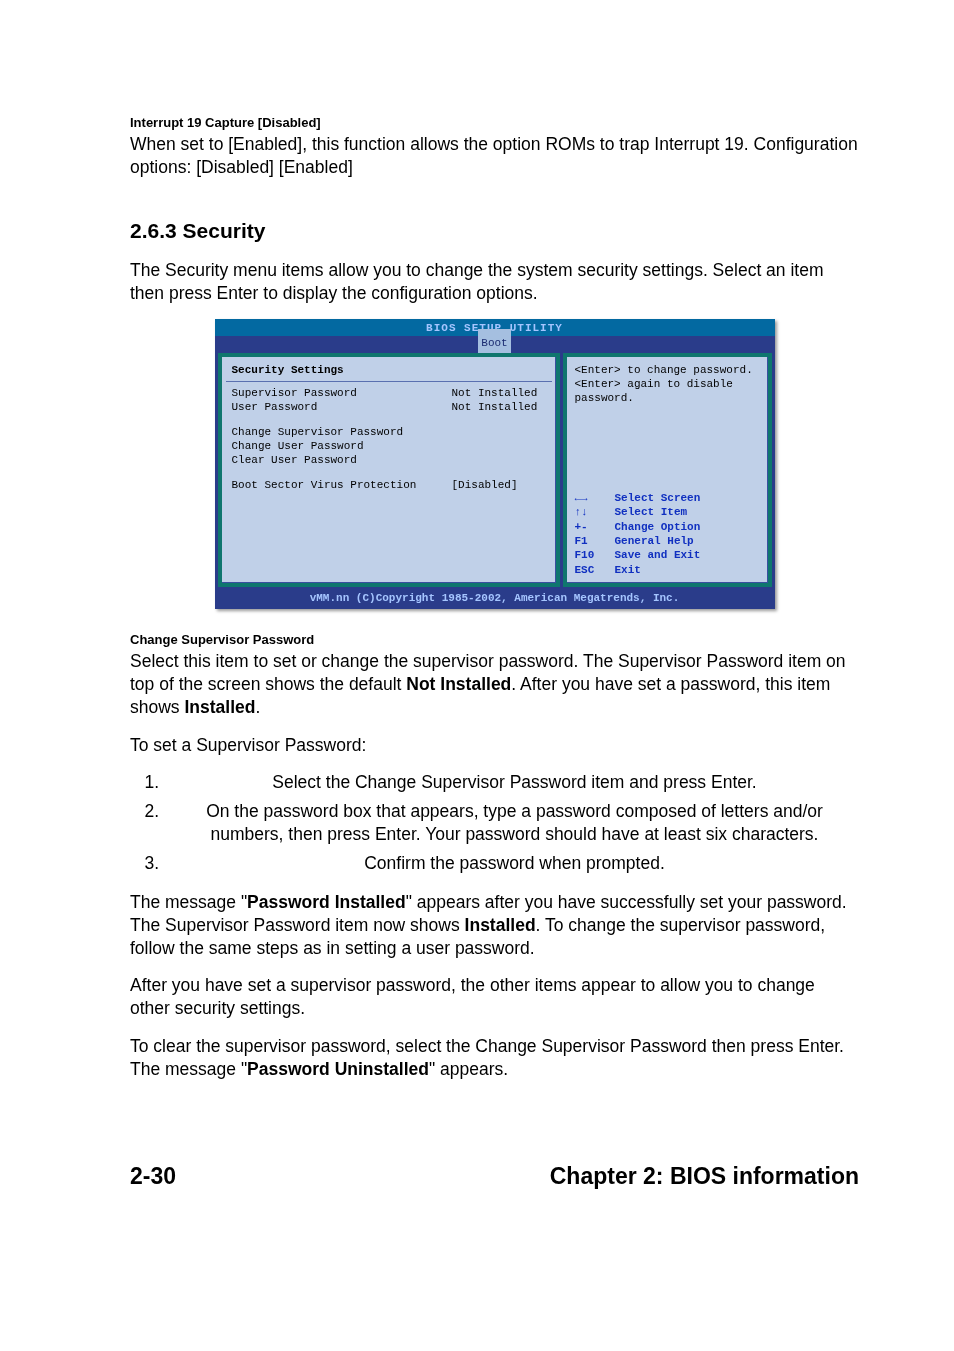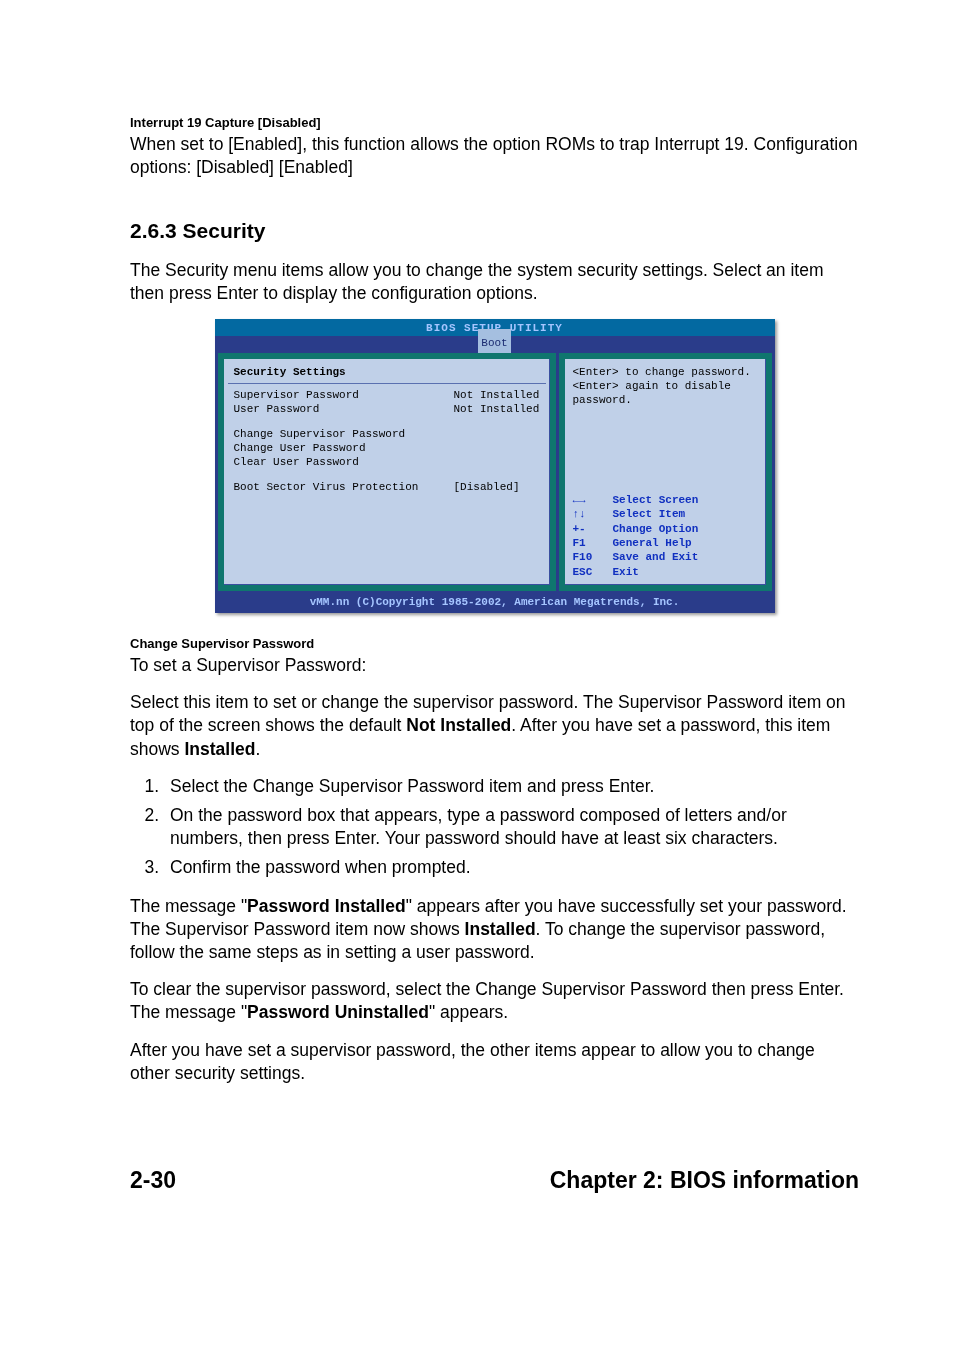--- a/index.html
+++ b/index.html
@@ -21,21 +21,21 @@
     font-size: 13px;
     margin: 0 0 2px 0;
   }
   h2.sec {
     font-family: Arial, Helvetica, sans-serif;
     font-weight: bold;
     font-size: 21px;
     margin: 38px 0 14px 0;
   }
   p { margin: 0 0 14px 0; }
-  ol { margin: 0 0 16px 0; padding-left: 34px; }
+  ol { margin: 0 0 16px 0; padding-left: 34px; text-align: center; }
   ol li { margin-bottom: 6px; padding-left: 6px; }
 
   
   .bios {
     width: 560px;
     margin: 6px auto 22px auto;
     font-family: "Courier New", monospace;
     font-size: 11px;
     background: #2a3c8a;
     box-shadow: 2px 2px 3px rgba(0,0,0,0.4);
@@ -60,21 +60,21 @@
     color: #1a2b70;
     padding: 8px 3px;
   }
   .bios .body {
     padding: 0 3px 2px 3px;
     display: flex;
     gap: 3px;
   }
   .bios .panel {
     background: #c0d0e8;
-    border: 6px solid #0f766e;
+    border: 4px solid #0f766e;
     box-shadow: inset -1px -1px 0 #3a4fa0;
   }
   .bios .left { flex: 1; padding: 6px 10px 30px 10px; min-height: 190px; }
   .bios .right { width: 185px; padding: 6px 8px; display:flex; flex-direction:column; justify-content:space-between;}
   .bios hr { border: none; border-top: 1px solid #5a70b0; margin: 4px -6px; }
   .bios .row { display: flex; }
   .bios .row .lbl { width: 220px; }
   .bios .help-keys { color: #1030c0; font-weight: bold; }
   .bios .help-keys .row2 { color:#1030c0; display:flex; }
   .bios .help-keys .k { width: 40px; color:#1030c0; }
@@ -162,35 +162,35 @@
               <span class="k">ESC</span>
               <span>Exit</span>
             </div>
         </div>
       </div>
     </div>
     <div class="footer">vMM.nn (C)Copyright 1985-2002, American Megatrends, Inc.</div>
   </div>
 
   <h3 class="option">Change Supervisor Password</h3>
-  <p>To set a Supervisor Password:</p>
   <p>
     <span>Select this item to set or change the supervisor password. The Supervisor Password item on top of the screen shows the default </span><b>Not Installed</b><span>. After you have set a password, this item shows </span><b>Installed</b><span>.</span>
   </p>
+  <p>To set a Supervisor Password:</p>
   <ol>
     <li>Select the Change Supervisor Password item and press Enter.</li>
     <li>On the password box that appears, type a password composed of letters and/or numbers, then press Enter. Your password should have at least six characters.</li>
     <li>Confirm the password when prompted.</li>
   </ol>
   <p>
     <span>The message "</span><b>Password Installed</b><span>" appears after you have successfully set your password. The Supervisor Password item now shows </span><b>Installed</b><span>. To change the supervisor password, follow the same steps as in setting a user password.</span>
   </p>
+  <p>After you have set a supervisor password, the other items appear to allow you to change other security settings.</p>
   <p>
     <span>To clear the supervisor password, select the Change Supervisor Password then press Enter. The message "</span><b>Password Uninstalled</b><span>" appears.</span>
   </p>
-  <p>After you have set a supervisor password, the other items appear to allow you to change other security settings.</p>
 
 </div>
 
 <div class="page-footer">
   <span>2-30</span>
   <span>Chapter 2: BIOS information</span>
 </div>
 
 </body></html>

